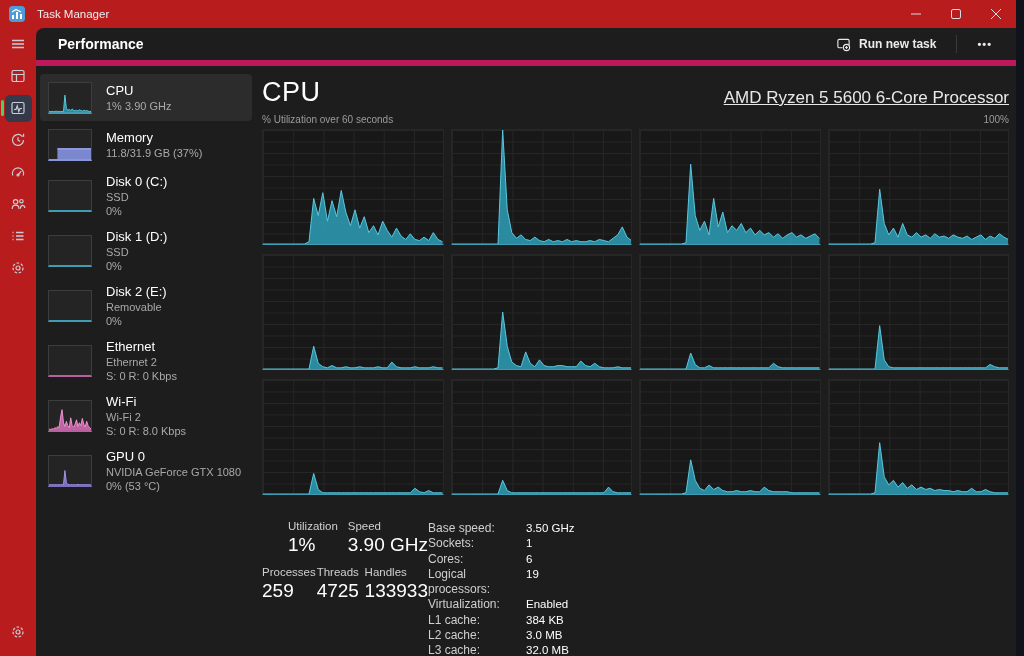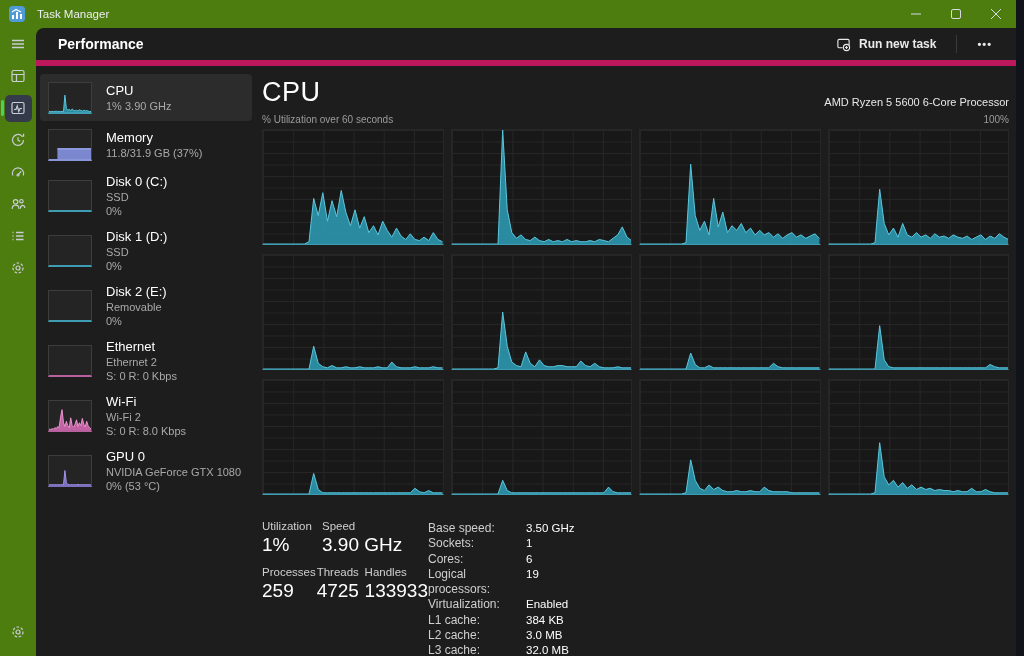--- a/index.html
+++ b/index.html
@@ -1,18 +1,18 @@
 <!DOCTYPE html>
 <html><head>
 <meta charset="utf-8">
 <style>
   * { box-sizing: border-box; margin: 0; padding: 0; }
   html,body { width:1024px; height:656px; overflow:hidden; }
   body { font-family:"Liberation Sans","DejaVu Sans",sans-serif; background:#10131a; color:#fff; }
-  .app { position:relative; width:1016px; height:656px; background:#4d7c0f; }
+  .app { position:relative; width:1016px; height:656px; background:#b91c1c; }
 
   
   .titlebar { position:absolute; top:0; left:0; right:0; height:28px; display:flex; align-items:center; }
   .appicon { width:16px; height:16px; margin-left:9px; border-radius:3px; }
   .titlebar-title { margin-left:12px; font-size:11.5px; color:#eceef2; }
   .wincontrols { margin-left:auto; display:flex; height:28px; }
   .winbtn { width:40px; height:28px; display:flex; align-items:center; justify-content:center; color:#d7dae0; cursor:default; }
   .winbtn svg { display:block; }
 
   
@@ -46,39 +46,39 @@
   .bl-mem { border-bottom-color:#8a96d8; }
   .item-text { margin-left:14px; min-width:0; }
   .item-title { font-size:13px; color:#fff; line-height:16px; }
   .sub-line { font-size:11px; color:#a9a9a9; line-height:14px; white-space:nowrap; }
   .sub-line:empty { display:none; }
 
   
   .main { position:absolute; top:38px; left:226px; width:747px; bottom:0; padding-top:10px; }
   .main-title-row { display:flex; align-items:flex-end; }
   .cpu-title { font-size:27px; font-weight:300; letter-spacing:0.5px; line-height:32px; }
-  .cpu-sub { margin-left:auto; font-size:11px; color:#e8e8e8; }
+  .cpu-sub { margin-left:auto; font-size:17px; color:#e8e8e8;text-decoration:underline; }
   .axis-row { display:flex; margin-top:6px; margin-bottom:4px;justify-content:center; }
   .axis-label, .axis-max { font-size:10px; color:#9c9c9c; }
   .axis-max { margin-left:auto; }
 
   .core-grid { display:grid; grid-template-columns:repeat(4,1fr); grid-auto-rows:116px; column-gap:7px; row-gap:9px; }
   .panel { position:relative; border:1px solid #272727; border-bottom:1px solid #3f9db3;
     background:
       linear-gradient(#262626 1px, transparent 1px) 0 0 / 100% 11.5px,
       linear-gradient(90deg, #262626 1px, transparent 1px) 0 0 / 30.2px 100%,
       #181818; }
   .panel svg { position:absolute; inset:0; width:100%; height:100%; }
 
   
   .stats { display:flex; margin-top:24px; }
   .stats-left { width:166px; flex:none; }
   .srow { display:flex; margin-bottom:9px; }
   .scell { white-space:nowrap; }
-  .w60 { width:60px; } .w57 { width:57px; } .w50 { width:50px; }
+  .w60 { width:60px;margin-left:26px; } .w57 { width:57px; } .w50 { width:50px; }
   .slabel { font-size:11.5px; color:#cfcfcf; line-height:14px; }
   .svalue { font-size:19px; font-weight:300; color:#fff; line-height:23px; }
   .stats-right { padding-top:2px; }
   .rrow { display:flex; line-height:15.3px; }
   .rlabel { width:96px; font-size:12px; color:#cfcfcf; }
   .rvalue { font-size:11.5px; color:#fff; margin-left:2px; white-space:nowrap; }
 </style>
 </head>
 <body>
 

